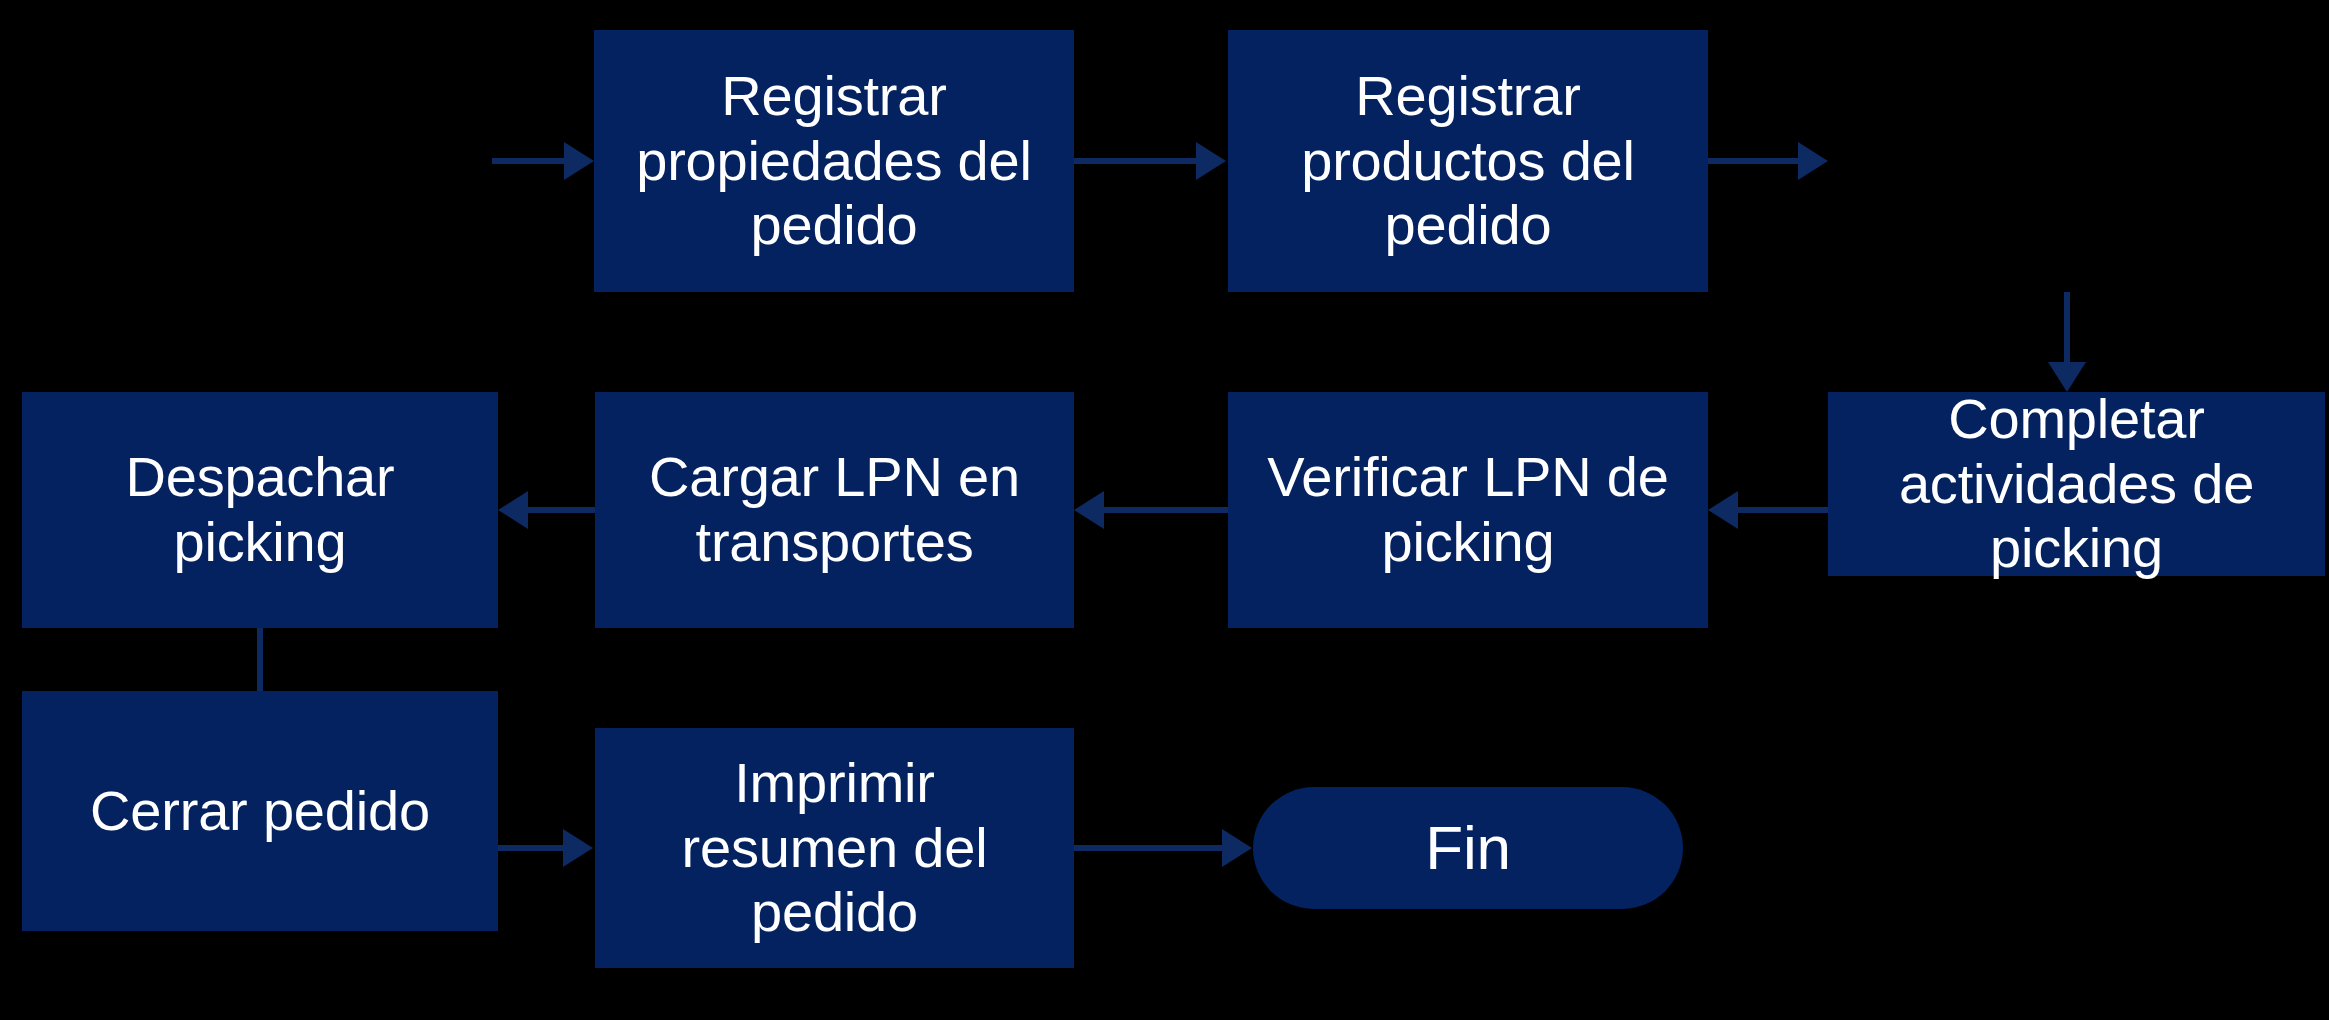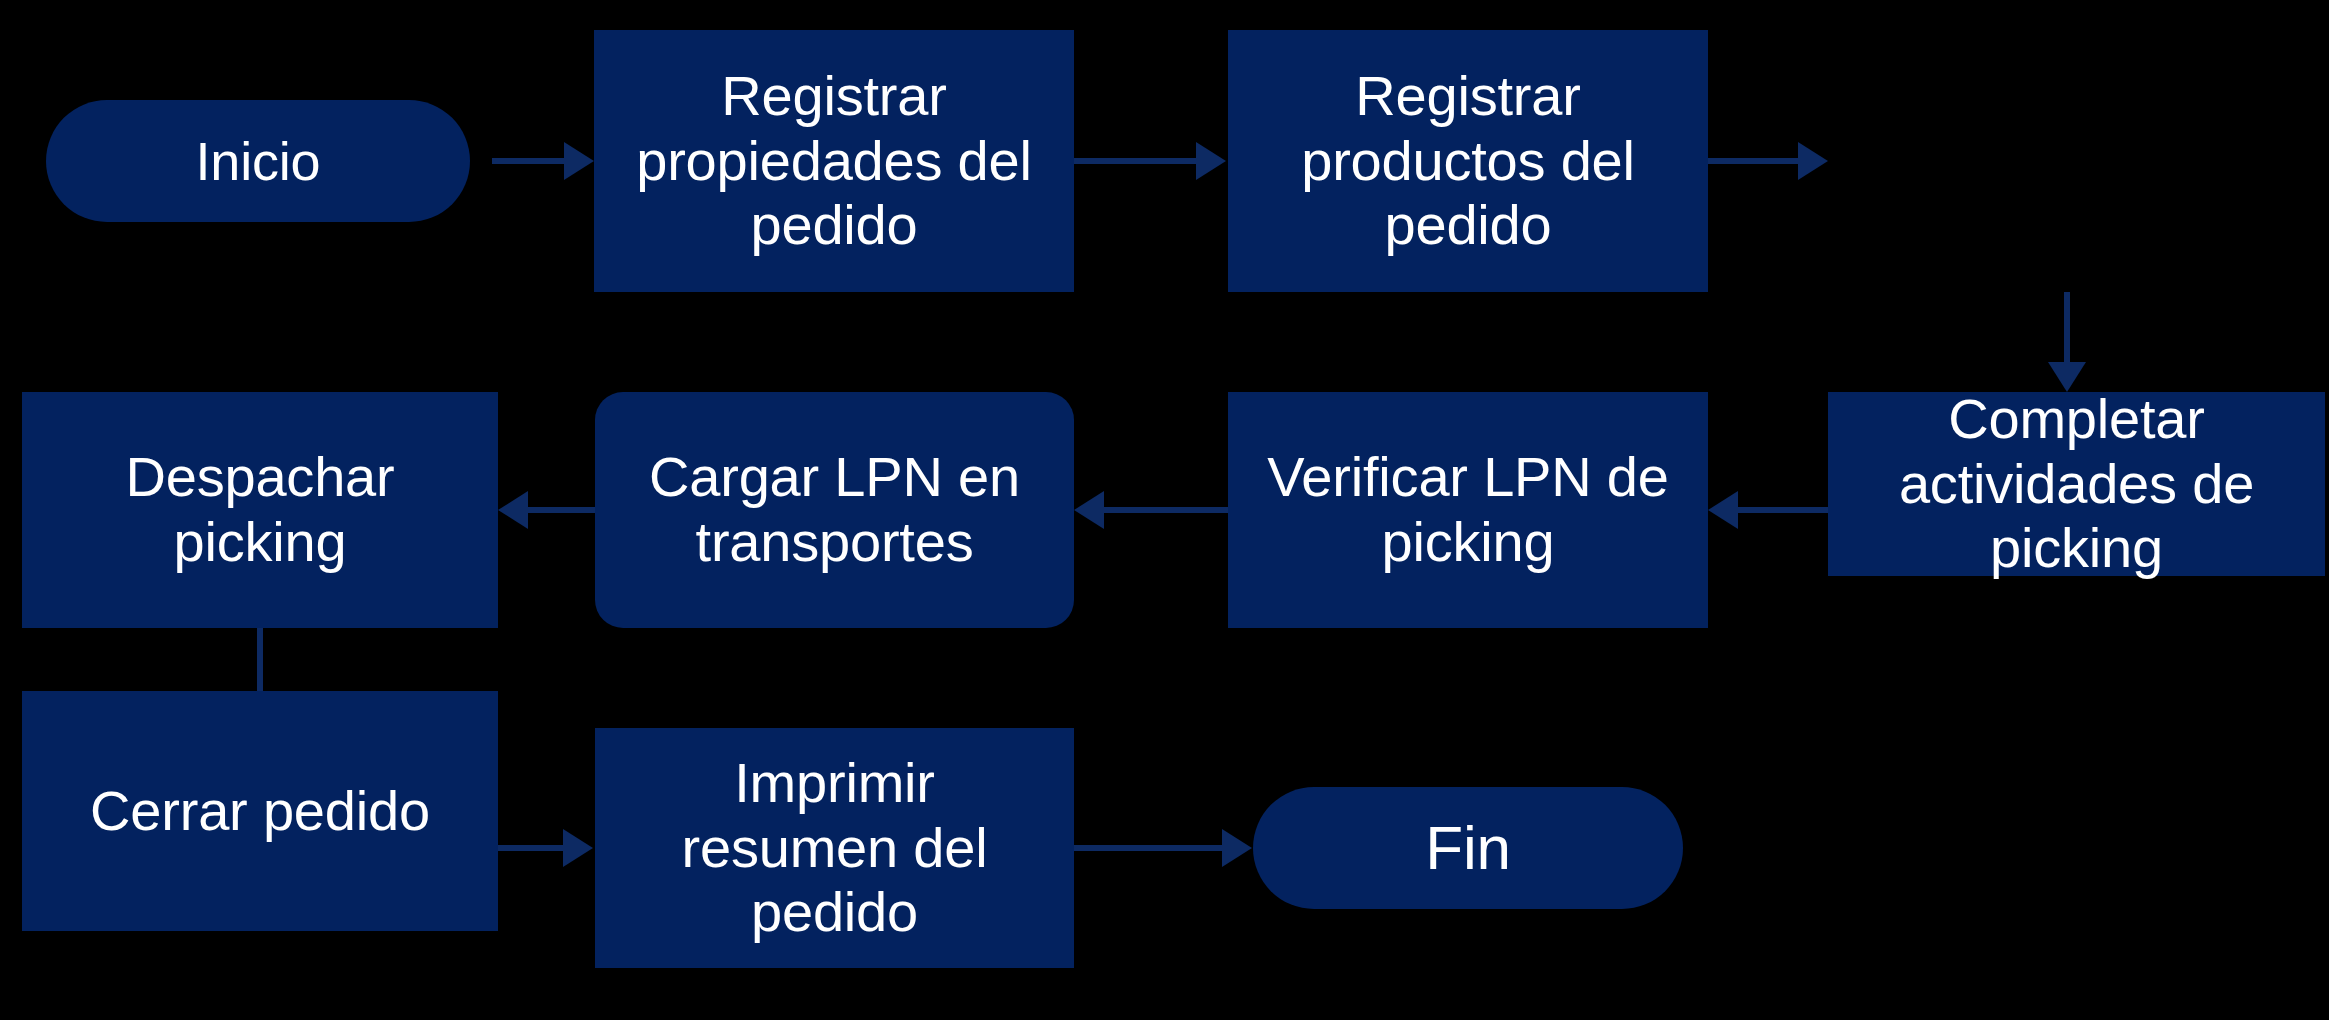--- a/index.html
+++ b/index.html
@@ -77,23 +77,20 @@
     border-left: 19px solid transparent;
     border-right: 19px solid transparent;
     border-top: 30px solid #0d2a63;
   }
 </style>
 </head>
 <body>
 
 <div id="canvas">
 
-  <div class="node terminator" style="left:46px; top:100px; width:424px; height:122px; font-size:54px;">
-    <span class="label">Inicio</span>
-  </div>
 
   <div class="conn" style="left:492px; top:158px; width:102px; height:6px;">
     <div class="line-h" style="width:74px;"></div>
     <div class="head right" style="left:72px; top:-16px;"></div>
   </div>
 
   <div class="node" style="left:594px; top:30px; width:480px; height:262px;">
     <span class="label">Registrar
 propiedades del
 pedido</span>
@@ -135,21 +132,21 @@
   <div class="node" style="left:1228px; top:392px; width:480px; height:236px;">
     <span class="label">Verificar LPN de
 picking</span>
   </div>
 
   <div class="conn" style="left:1074px; top:507px; width:154px; height:6px;">
     <div class="line-h" style="width:124px; left:30px;"></div>
     <div class="head left" style="left:0px; top:-16px;"></div>
   </div>
 
-  <div class="node" style="left:595px; top:392px; width:479px; height:236px;border-radius:28px;">
+  <div class="node" style="left:595px; top:392px; width:479px; height:236px;">
     <span class="label">Cargar LPN en
 transportes</span>
   </div>
 
   <div class="conn" style="left:498px; top:507px; width:97px; height:6px;">
     <div class="line-h" style="width:67px; left:30px;"></div>
     <div class="head left" style="left:0px; top:-16px;"></div>
   </div>
 
   <div class="node" style="left:22px; top:392px; width:476px; height:236px;">

